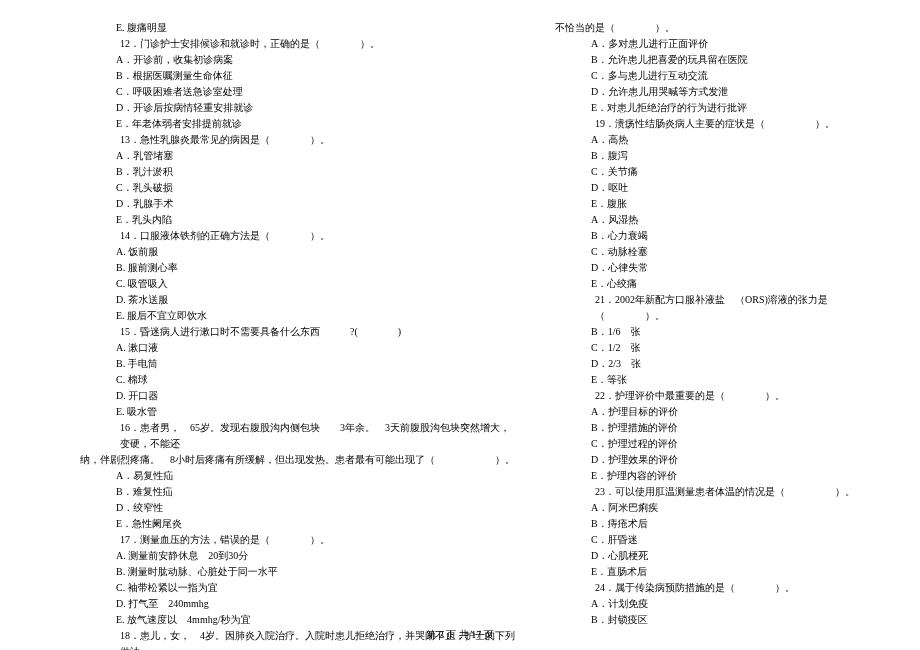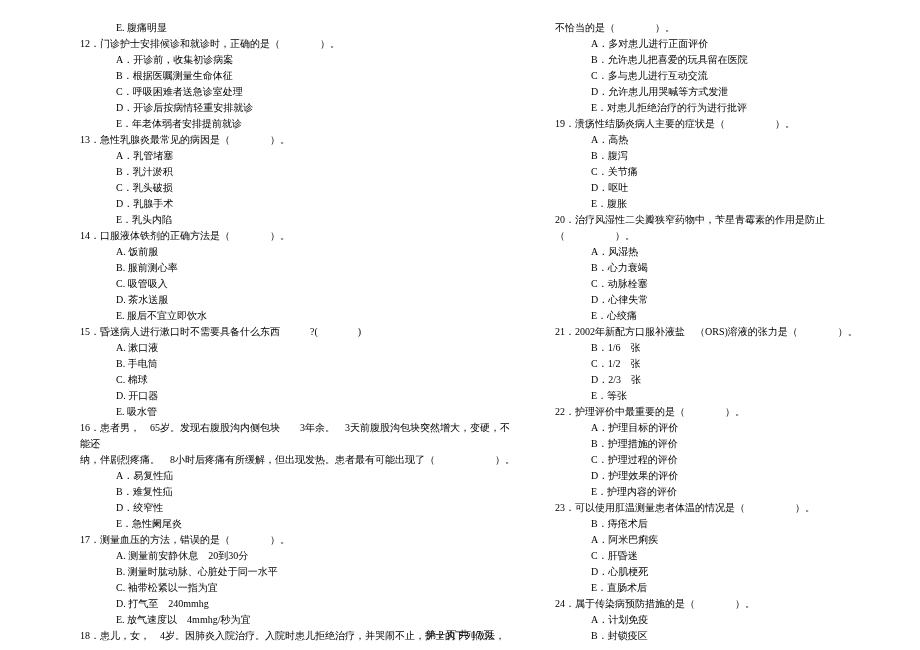--- a/index.html
+++ b/index.html
@@ -28,20 +28,21 @@
   .line {
     line-height: 1.6;
     white-space: nowrap;
   }
   .opt {
     padding-left: 36px;
     line-height: 1.6;
   }
   .q {
     line-height: 1.6;
+    margin-left: 40px;
   }
   .footer {
     position: absolute;
     bottom: 8px;
     left: 0;
     right: 0;
     text-align: center;
     font-size: 10px;
   }
 </style>
@@ -105,43 +106,42 @@
     <div class="opt">D．允许患儿用哭喊等方式发泄</div>
     <div class="opt">E．对患儿拒绝治疗的行为进行批评</div>
 
     <div class="q"><span>19．</span><span>溃疡性结肠炎病人主要的症状是（　　　　　）。</span></div>
     <div class="opt">A．高热</div>
     <div class="opt">B．腹泻</div>
     <div class="opt">C．关节痛</div>
     <div class="opt">D．呕吐</div>
     <div class="opt">E．腹胀</div>
 
-    <div class="q"><span>20．</span><span>治疗风湿性二尖瓣狭窄药物中，苄星青霉素的作用是防止（　　　　　）。</span></div>
     <div class="opt">A．风湿热</div>
     <div class="opt">B．心力衰竭</div>
     <div class="opt">C．动脉栓塞</div>
     <div class="opt">D．心律失常</div>
     <div class="opt">E．心绞痛</div>
 
     <div class="q"><span>21．</span><span>2002年新配方口服补液盐　（ORS)溶液的张力是（　　　　）。</span></div>
     <div class="opt">B．1/6　张</div>
     <div class="opt">C．1/2　张</div>
     <div class="opt">D．2/3　张</div>
     <div class="opt">E．等张</div>
 
     <div class="q"><span>22．</span><span>护理评价中最重要的是（　　　　）。</span></div>
     <div class="opt">A．护理目标的评价</div>
     <div class="opt">B．护理措施的评价</div>
     <div class="opt">C．护理过程的评价</div>
     <div class="opt">D．护理效果的评价</div>
     <div class="opt">E．护理内容的评价</div>
 
     <div class="q"><span>23．</span><span>可以使用肛温测量患者体温的情况是（　　　　　）。</span></div>
+    <div class="opt">A．阿米巴痢疾</div>
     <div class="opt">B．痔疮术后</div>
-    <div class="opt">A．阿米巴痢疾</div>
     <div class="opt">C．肝昏迷</div>
     <div class="opt">D．心肌梗死</div>
     <div class="opt">E．直肠术后</div>
 
     <div class="q"><span>24．</span><span>属于传染病预防措施的是（　　　　）。</span></div>
     <div class="opt">A．计划免疫</div>
     <div class="opt">B．封锁疫区</div>
   </div>
 </div>
 

